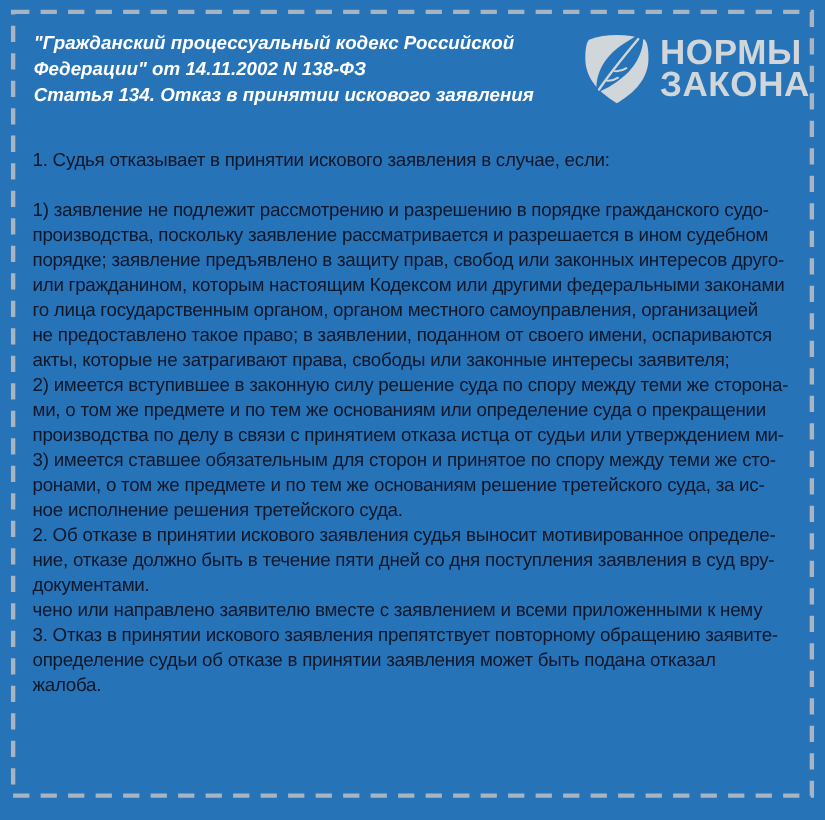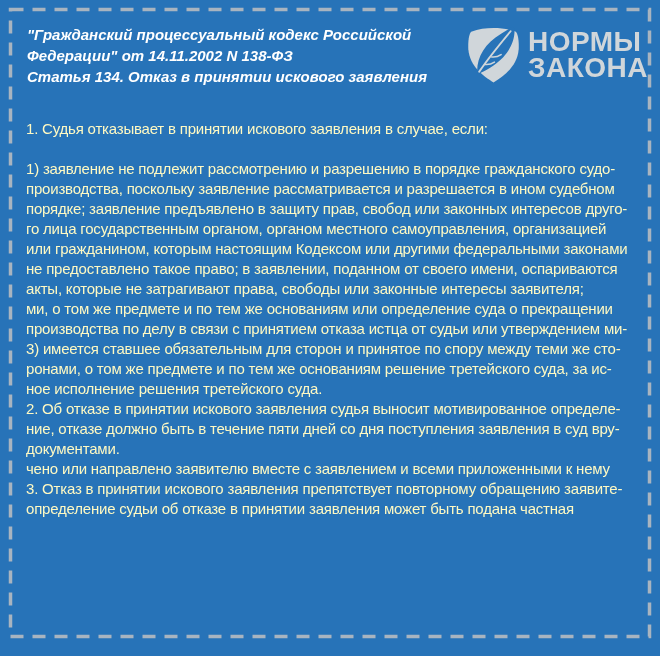--- a/index.html
+++ b/index.html
@@ -58,21 +58,21 @@
     font-weight: bold;
     letter-spacing: 0.5px;
     line-height: 26px;
     text-transform: uppercase;
   }
   .article-text {
     position: absolute;
     left: 26px;
     top: 119px;
     width: 614px;
-    color: #fef9c3;
+    color: #0f172a;
     font-size: 15px;
     letter-spacing: -0.2px;
   }
   .article-text .line {
     line-height: 20px;
     height: 20px;
     white-space: nowrap;
   }
 </style>
 </head>
@@ -106,30 +106,32 @@
     </div>
 
   </div>
 
   <div class="article-text">
       <div class="line">1. Судья отказывает в принятии искового заявления в случае, если:</div>
       <div class="line">&nbsp;</div>
       <div class="line">1) заявление не подлежит рассмотрению и разрешению в порядке гражданского судо-</div>
       <div class="line">производства, поскольку заявление рассматривается и разрешается в ином судебном</div>
       <div class="line">порядке; заявление предъявлено в защиту прав, свобод или законных интересов друго-</div>
+      <div class="line">или гражданином, которым настоящим Кодексом или другими федеральными законами</div>
       <div class="line">го лица государственным органом, органом местного самоуправления, организацией</div>
-      <div class="line">или гражданином, которым настоящим Кодексом или другими федеральными законами</div>
       <div class="line">не предоставлено такое право; в заявлении, поданном от своего имени, оспариваются</div>
       <div class="line">акты, которые не затрагивают права, свободы или законные интересы заявителя;</div>
+      <div class="line">2) имеется вступившее в законную силу решение суда по спору между теми же сторона-</div>
       <div class="line">ми, о том же предмете и по тем же основаниям или определение суда о прекращении</div>
       <div class="line">производства по делу в связи с принятием отказа истца от судьи или утверждением ми-</div>
       <div class="line">3) имеется ставшее обязательным для сторон и принятое по спору между теми же сто-</div>
       <div class="line">ронами, о том же предмете и по тем же основаниям решение третейского суда, за ис-</div>
       <div class="line">ное исполнение решения третейского суда.</div>
       <div class="line">2. Об отказе в принятии искового заявления судья выносит мотивированное определе-</div>
       <div class="line">ние, отказе должно быть в течение пяти дней со дня поступления заявления в суд вру-</div>
       <div class="line">документами.</div>
       <div class="line">чено или направлено заявителю вместе с заявлением и всеми приложенными к нему</div>
       <div class="line">3. Отказ в принятии искового заявления препятствует повторному обращению заявите-</div>
-      <div class="line">определение судьи об отказе в принятии заявления может быть подана частная</div>
+      <div class="line">определение судьи об отказе в принятии заявления может быть подана отказал</div>
+      <div class="line">жалоба.</div>
     </div>
 
 </div>
 
 </body></html>

